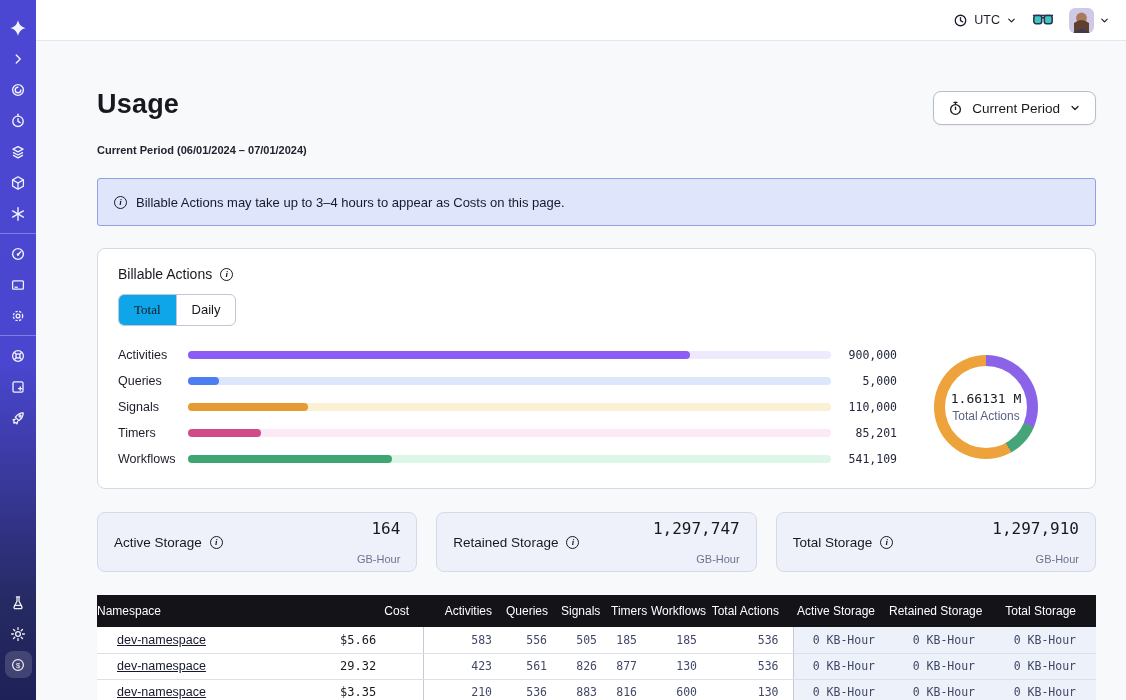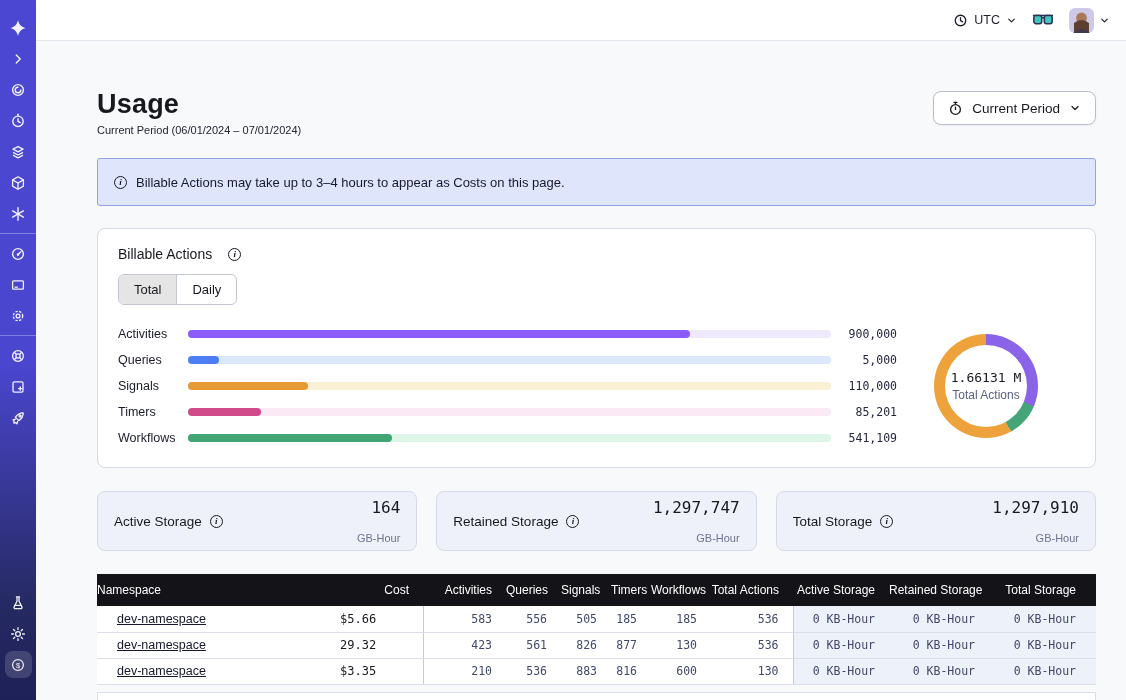--- a/index.html
+++ b/index.html
@@ -22,39 +22,39 @@
   .tz-button { display:flex; align-items:center; gap:6px; font-size:12.5px; font-weight:500; color:#1d1f2c; cursor:pointer; }
   .icon-btn { display:flex; align-items:center; cursor:pointer; }
   .avatar-wrap { display:flex; align-items:center; gap:5px; cursor:pointer; }
   .avatar { width:25px; height:25px; border-radius:6px; overflow:hidden; display:block; }
 
   
   .content { position:absolute; left:36px; top:41px; right:0; bottom:0; background:#f8f9fb;
     padding:48px 30px 0 61px; overflow:hidden; }
   .header-row { display:flex; justify-content:space-between; align-items:flex-start; }
   .page-title { font-size:27px; font-weight:600; color:#17191f; margin:0; letter-spacing:.2px; }
-  .page-subtitle { font-size:11px; color:#22242f; margin-top:4px; }
+  .page-subtitle { font-size:11px; color:#22242f; margin-top:24px;font-weight:bold; }
   .period-btn { background:#fff; border:1px solid #b9bdcb; border-radius:8px; height:34px; padding:0 14px;
     display:flex; align-items:center; gap:9px; font-size:13.5px; font-weight:500; color:#17191f; cursor:pointer;
     box-shadow:0 1px 2px rgba(20,22,40,.05); margin-top:2px; }
 
   .info-icon { display:inline-flex; width:13px; height:13px; border:1.1px solid currentColor; border-radius:50%;
     align-items:center; justify-content:center; font-size:9px; font-weight:700; flex:0 0 auto;
     font-family:"Liberation Serif",serif; font-style:italic; line-height:1; }
 
   .banner { margin-top:22px; background:#dfe5fb; border:1px solid #93a0e4; border-radius:3px; height:48px;
     display:flex; align-items:center; gap:9px; padding:0 16px; font-size:13px; color:#181a2c; }
 
   
   .card { margin-top:22px; background:#fff; border:1px solid #d7dae5; border-radius:8px; padding:17px 20px 16px 20px; }
-  .card-title { display:flex; align-items:center; gap:16px; font-size:14px; font-weight:500; color:#17191f; }
+  .card-title { display:flex; align-items:center; gap:8px; font-size:14px; font-weight:500; color:#17191f; }
   .tabs { margin-top:12px; display:inline-flex; border:1px solid #c2c6d4; border-radius:6px; overflow:hidden; background:#fff; }
   .tab { padding:7px 15px; font-size:13px; color:#17191f; cursor:pointer; border-right:1px solid #c2c6d4; }
   .tab:last-child { border-right:none; }
-  .tab.selected { background:#e5e5e5; }
+  .tab.selected { background:#0ea5e9;font-family:Liberation Serif, serif; }
 
   .chart-row { display:flex; align-items:center; margin-top:16px; }
   .bars { flex:1; }
   .bar-row { display:flex; align-items:center; height:26px; }
   .bar-label { width:70px; font-size:12.5px; color:#1b1d28; }
   .bar-track { flex:1; height:8px; border-radius:4px; position:relative; }
   .bar-fill { position:absolute; left:0; top:0; height:8px; border-radius:4px; }
   .bar-value { width:66px; text-align:right; font-family:"DejaVu Sans Mono",monospace; font-size:11.5px; color:#23263a; }
   .donut-wrap { width:178px; display:flex; align-items:center; justify-content:center; }
   .donut { width:104px; height:104px; border-radius:50%; position:relative; }

